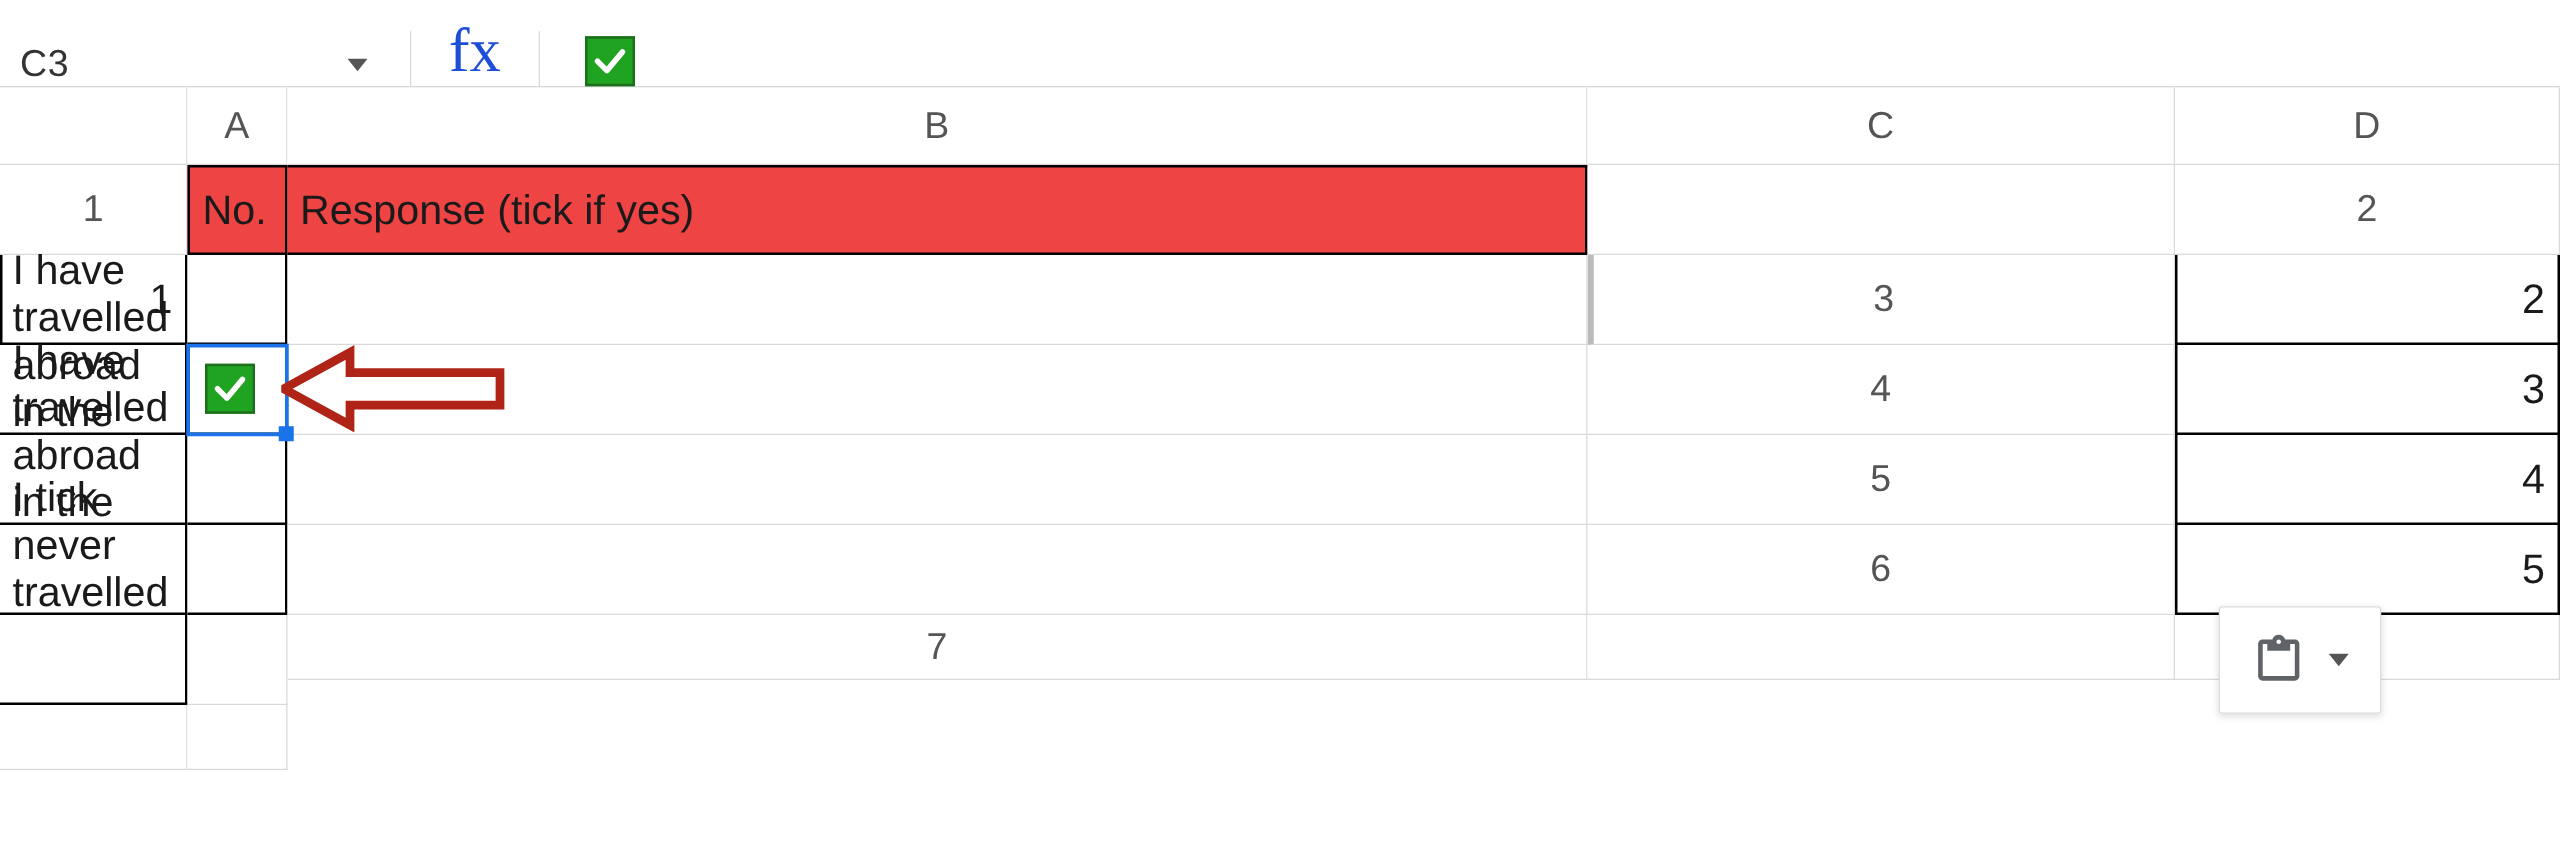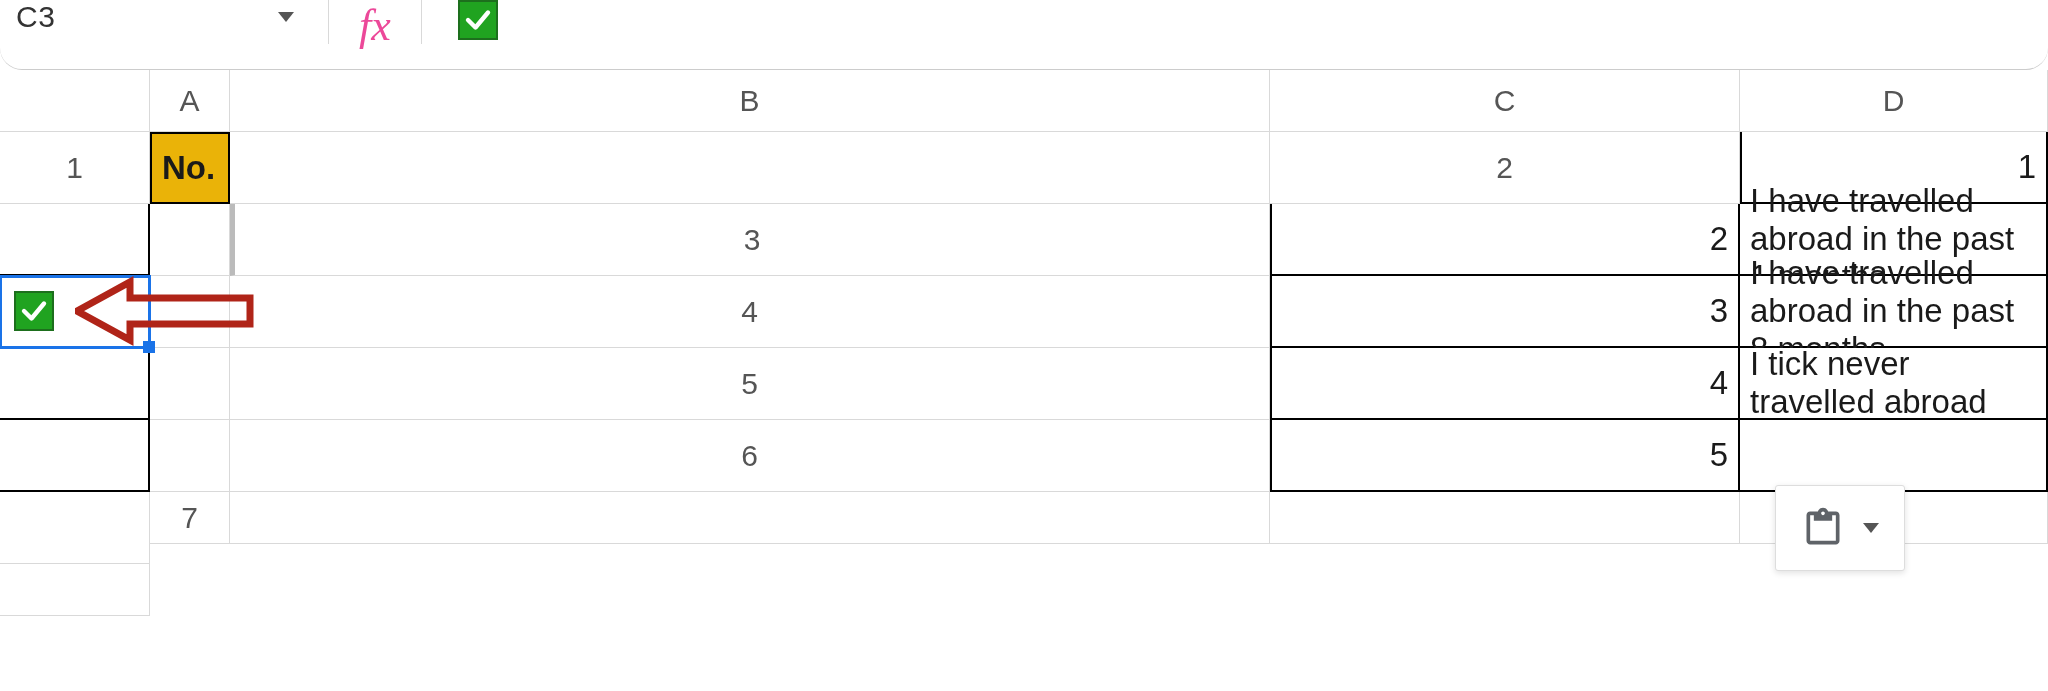--- a/index.html
+++ b/index.html
@@ -7,27 +7,26 @@
     margin: 0; padding: 0;
     font-family: Arial, "Helvetica Neue", Helvetica, sans-serif;
     background: #fff;
     color: #222;
     width: 2048px;
   }
 
   
   .formula-bar {
     display: flex;
-    align-items: flex-start;
+    align-items: flex-end;
     height: 70px;
     border-bottom: 1px solid #ccc;
     padding: 0 0 0 12px;
     gap: 6px;
     font-size: 30px;
-    border-radius: 22px;
   }
   .name-box-wrap {
     display:flex; align-items:center;
     width: 300px;
     padding-left: 4px;
   }
   .name-box {
     font-family: "Helvetica Neue", Arial, sans-serif;
     font-size: 30px;
     color: #333;
@@ -40,23 +39,22 @@
     border-left: 8px solid transparent;
     border-right: 8px solid transparent;
     border-top: 10px solid #555;
   }
   .vdiv {
     width: 1px; height: 44px; background:#d9d9d9;
     margin: 0 10px;
   }
   .fx {
     font-family: "Times New Roman", serif;
-    font-style: italic;
-    font-size: 44px;
-    color: #ec4899;
+    font-size: 50px;
+    color: #1d4ed8;
     padding: 0 14px;
     user-select:none;
   }
   .fx-content {
     display:flex; align-items:center;
     padding-left: 20px;
   }
   .checkmark-icon {
     width: 40px; height: 40px;
     background: #20a320;
@@ -89,21 +87,21 @@
     height: 72px;
     display:flex; align-items:center;
     font-size: 33px; color:#1a1a1a;
     padding: 0 10px;
     background:#fff;
     position:relative;
   }
   .rowhdr.small, .cell.small { height: 52px; }
 
   
-  .tbl-header { background:#eab308;font-weight:bold; }
+  .tbl-header { background:#ef4444; }
   .tbl-border-r { border-right: 2px solid #000; }
   .tbl-border-b { border-bottom: 2px solid #000; }
   .tbl-border-l { border-left: 2px solid #000; }
   .tbl-border-t { border-top: 2px solid #000; }
 
   .num { justify-content:flex-end; padding-right:10px; }
 
   
   .active-cell {
     outline: 3px solid #1a73e8;
@@ -176,20 +174,21 @@
 <div class="sheet">
 
   <div class="corner" style="height:62px"></div>
   <div class="colhdr">A</div>
   <div class="colhdr">B</div>
   <div class="colhdr">C</div>
   <div class="colhdr">D</div>
 
   <div class="rowhdr">1</div>
   <div class="cell tbl-header tbl-border-t tbl-border-l tbl-border-b tbl-border-r">No.</div>
+  <div class="cell tbl-header tbl-border-t tbl-border-b tbl-border-r">Response (tick if yes)</div>
   <div class="cell"></div>
 
   <div class="rowhdr">2</div>
   <div class="cell num tbl-border-l tbl-border-b tbl-border-r">1</div>
   <div class="cell tbl-border-b tbl-border-r"></div>
   <div class="cell"></div>
 
   <div class="rowhdr active-rc">3</div>
   <div class="cell num tbl-border-l tbl-border-b tbl-border-r">2</div>
   <div class="cell tbl-border-b tbl-border-r">I have travelled abroad in the past 1 months</div>

